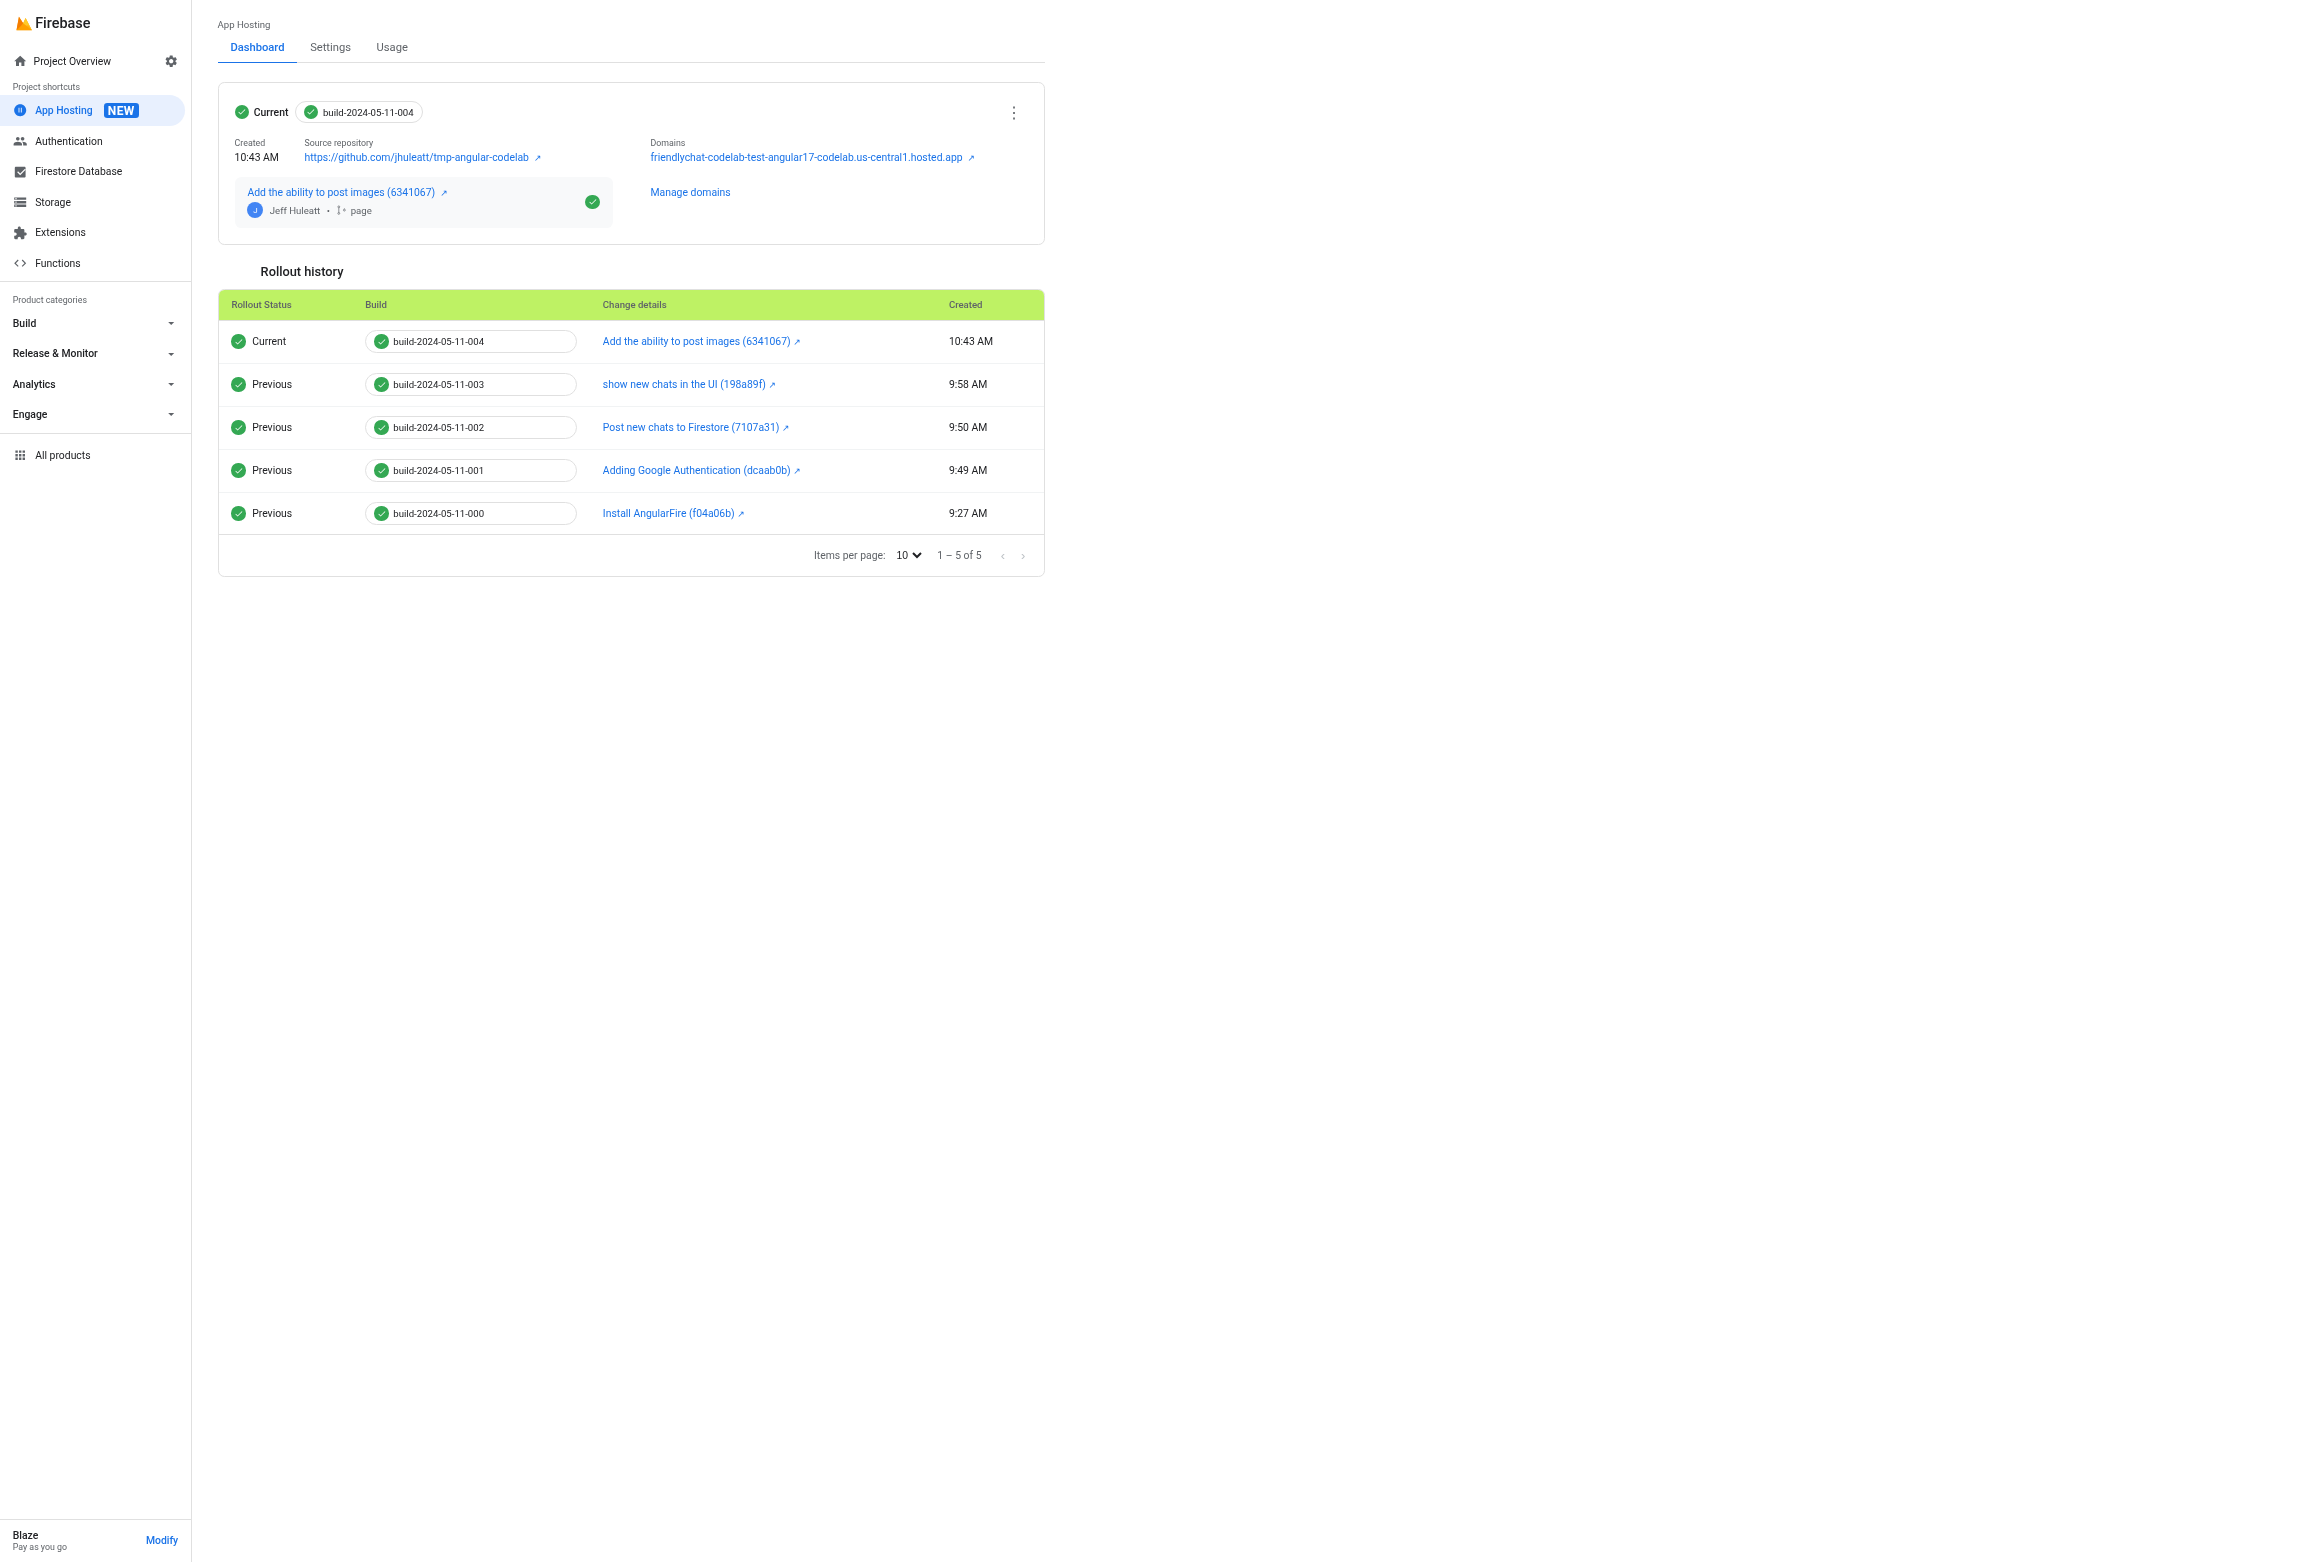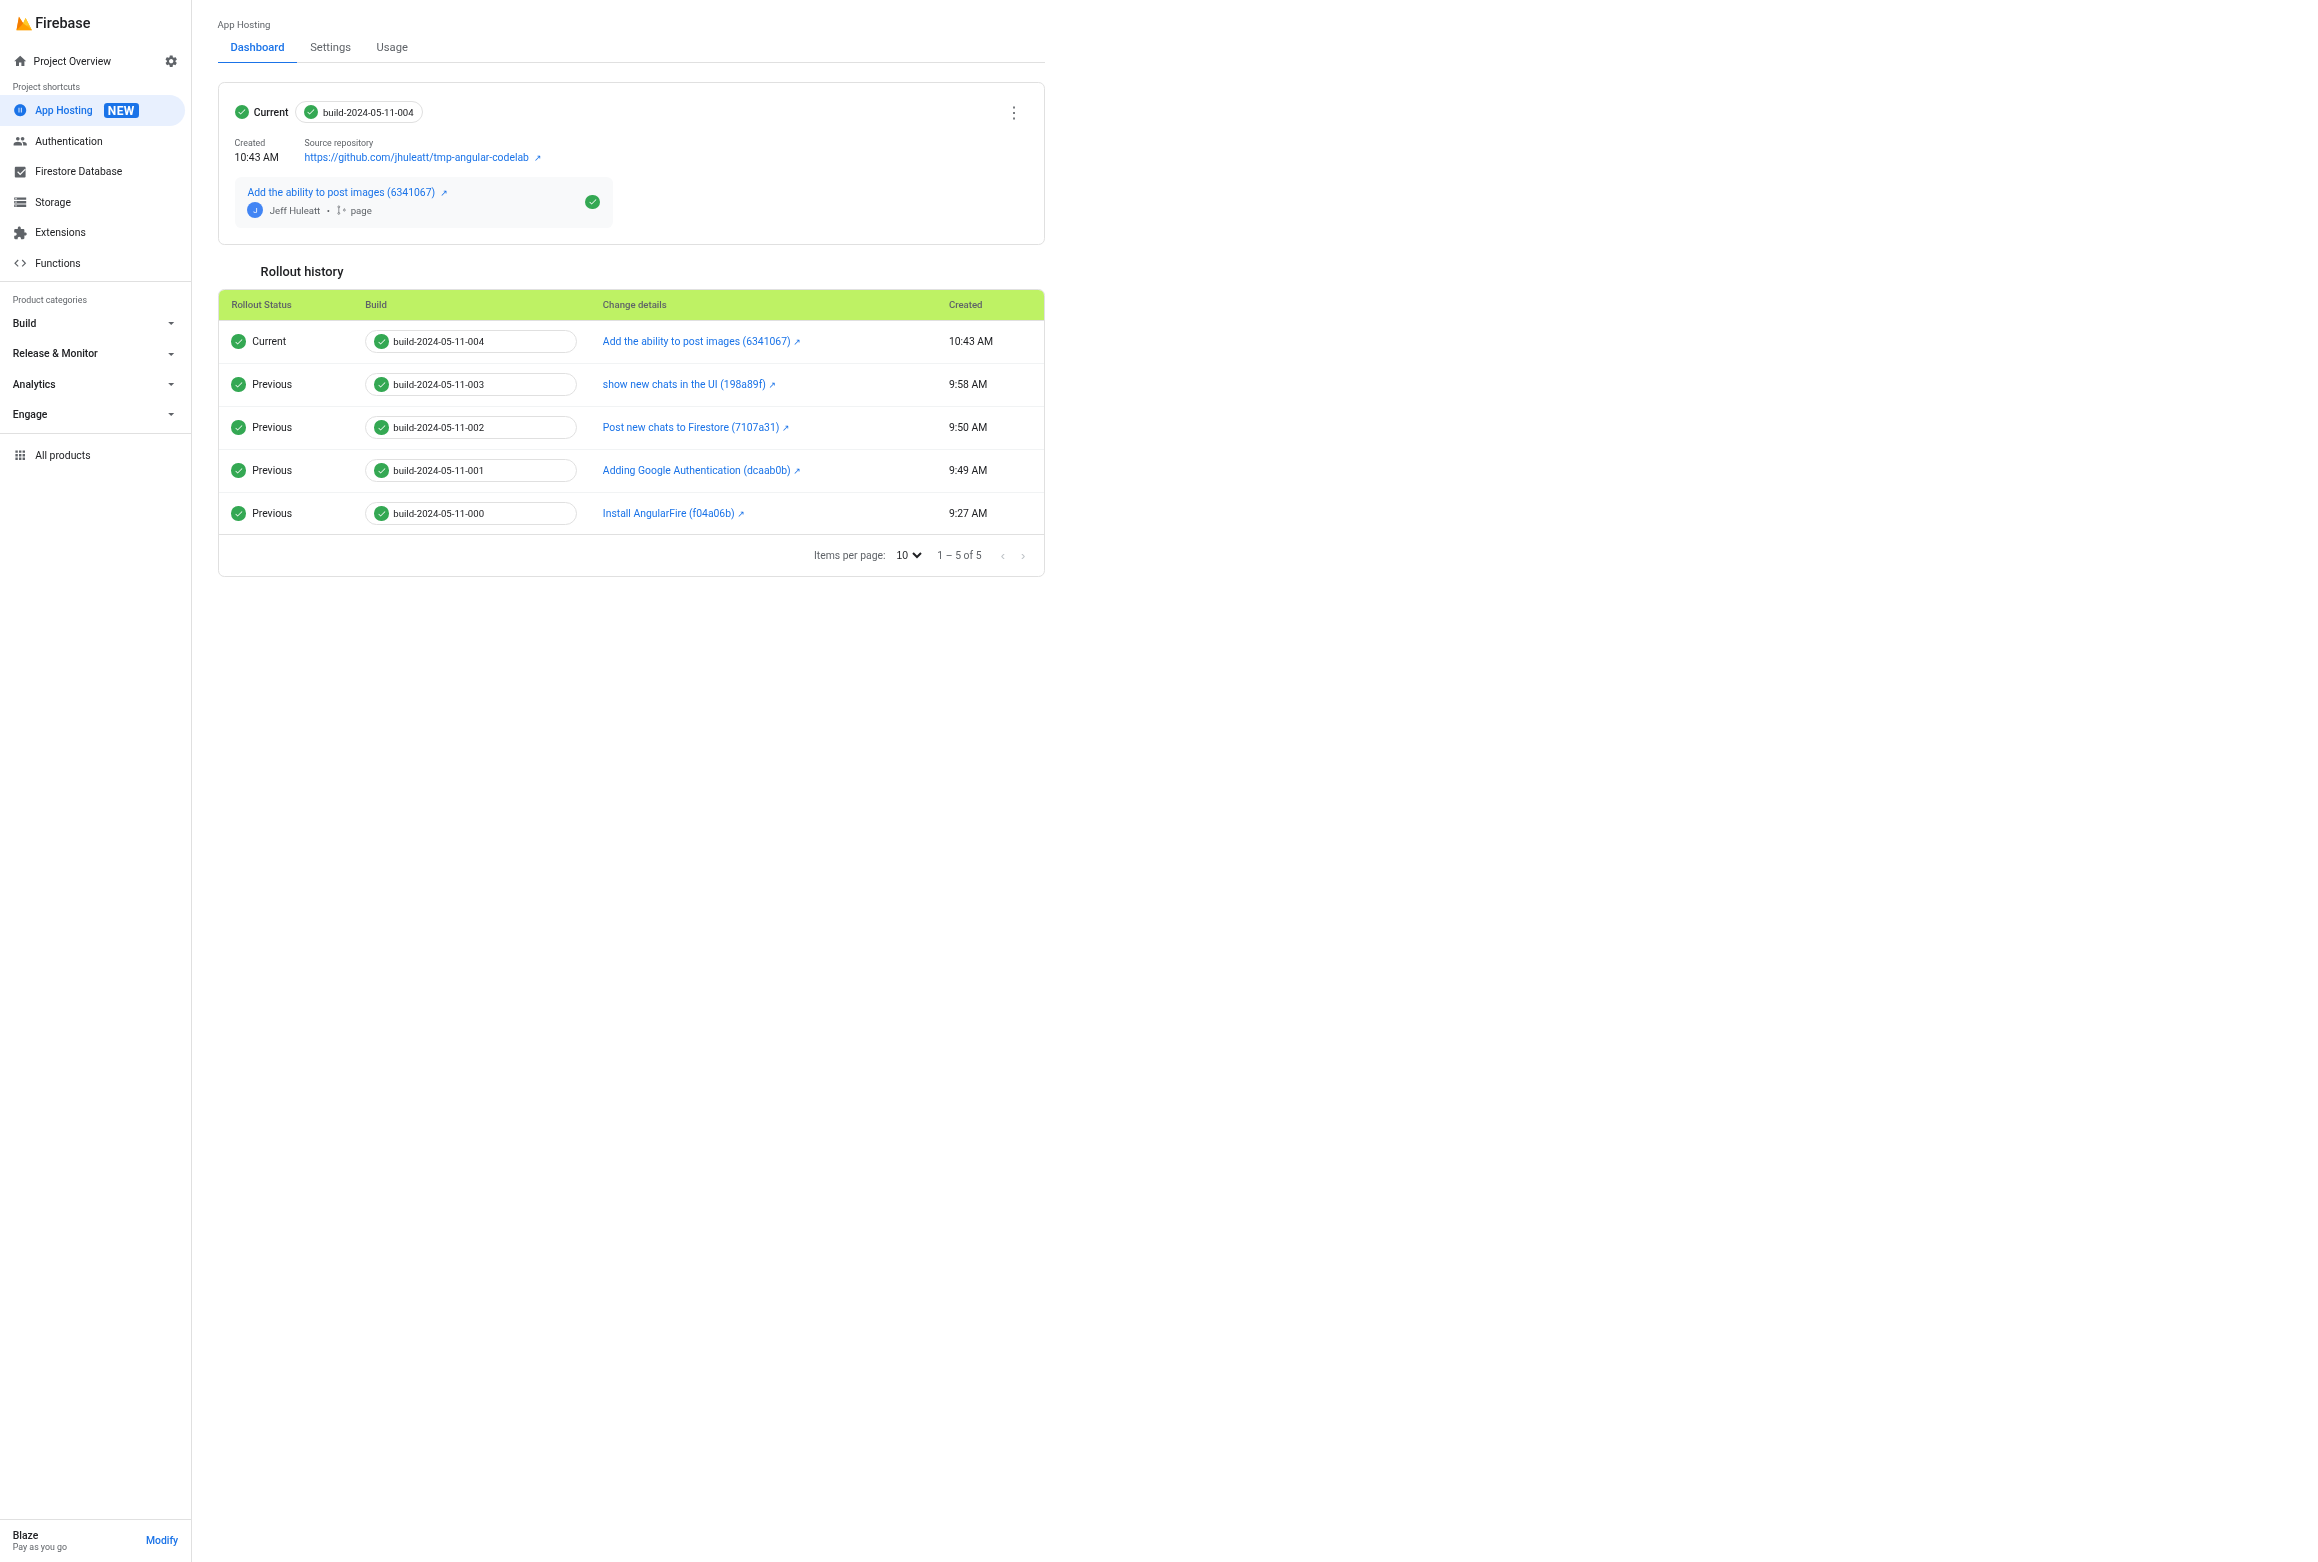--- a/index.html
+++ b/index.html
@@ -306,20 +306,30 @@
               </div>
             </div>
             <div class="check-circle">
               <svg viewBox="0 0 24 24" fill="white">
                   <path d="M9 16.17L4.83 12l-1.42 1.41L9 19 21 7l-1.41-1.41z"></path>
                 </svg>
             </div>
           </div>
         </div>
 
+        <div style="padding-left: 19px;">
+          <div class="meta-block" style="margin-bottom: 9.6px;">
+            <span class="meta-label">Domains</span>
+            <a class="meta-link">
+              <span>friendlychat-codelab-test-angular17-codelab.us-central1.hosted.app</span>
+              <span style="margin-left: 2.4px; font-size: 8.8px;">↗</span>
+            </a>
+          </div>
+          <a class="manage-domains-link">Manage domains</a>
+        </div>
       </div>
     </div>
 
     <div class="section-title" style="margin-bottom: 9.6px; padding-left: 43px;">Rollout history</div>
 
     <div class="table-wrapper">
       <table class="table">
         <thead>
           <tr>
             <th>Rollout Status</th>

